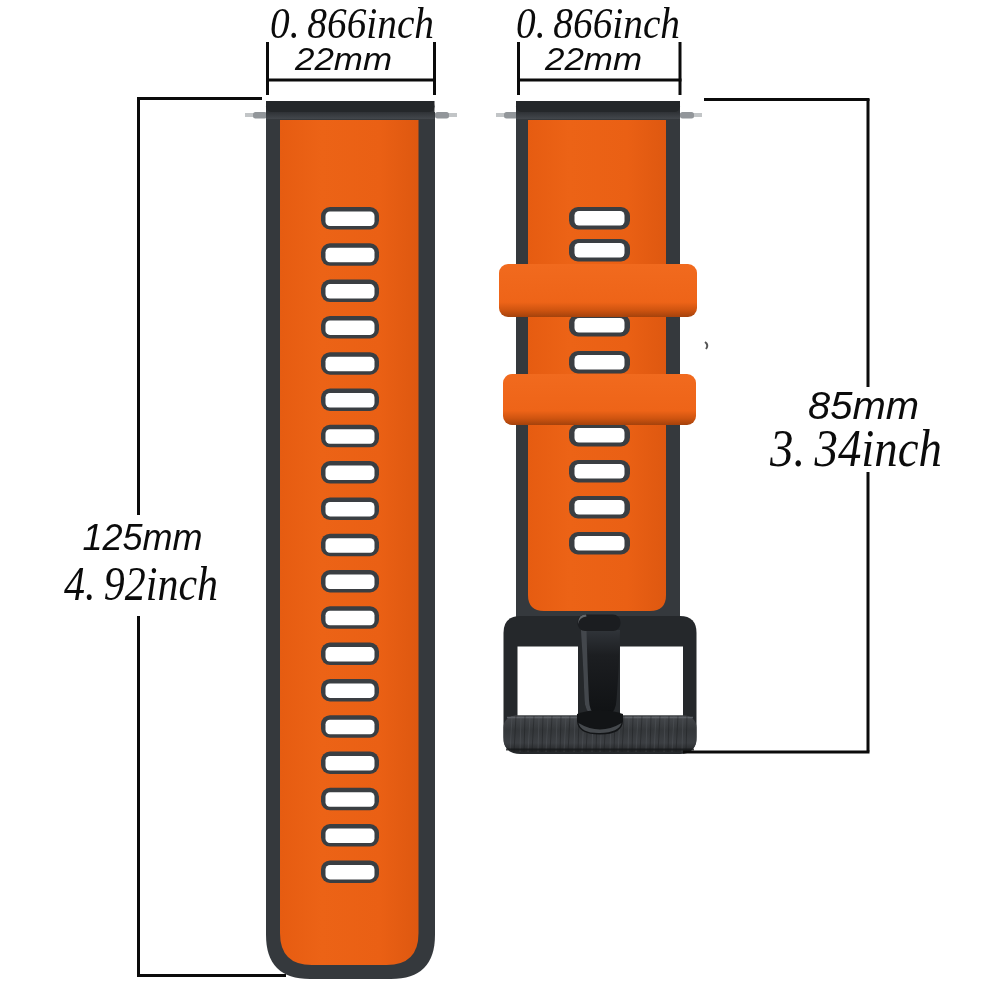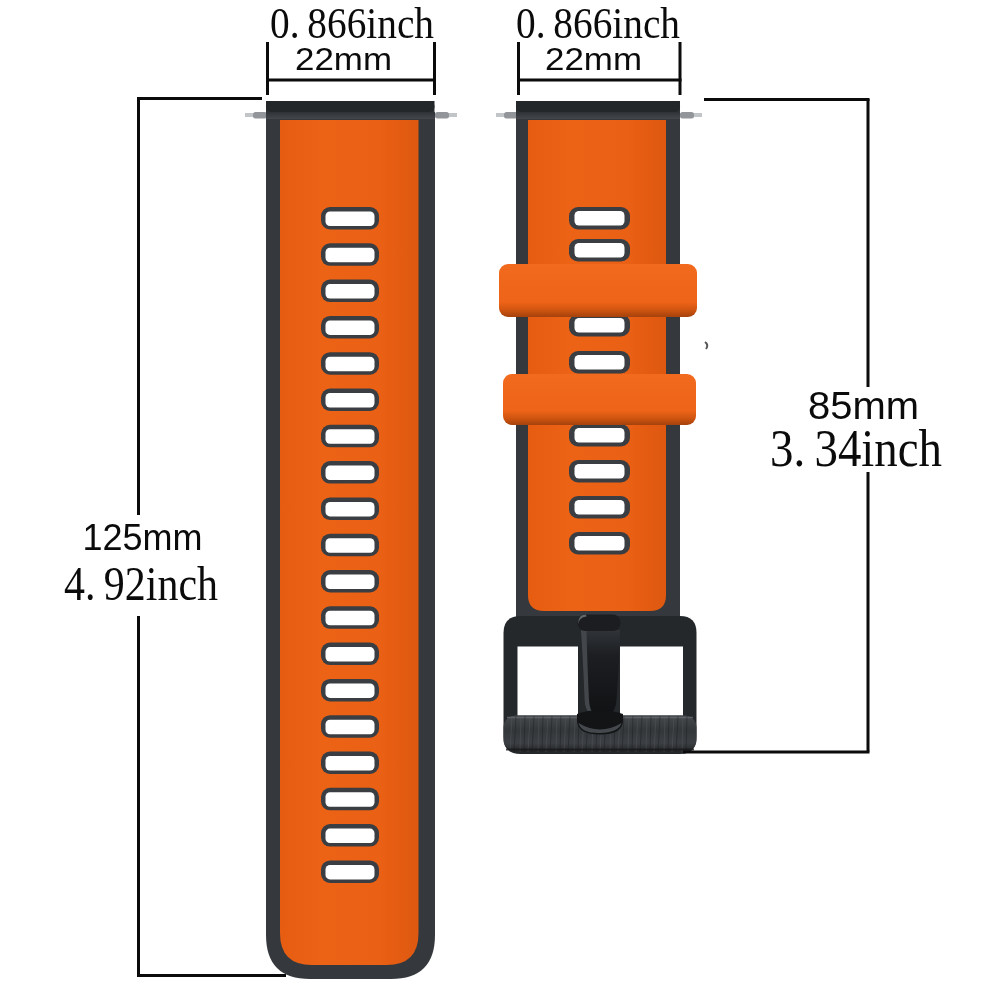--- a/index.html
+++ b/index.html
@@ -1,16 +1,16 @@
 <!DOCTYPE html>
 <html><head>
 <meta charset="utf-8">
 <style>
   html,body{margin:0;padding:0;background:#ffffff;}
-  .wrap{width:1000px;height:1000px;position:relative;overflow:hidden;background:#eab308;}
+  .wrap{width:1000px;height:1000px;position:relative;overflow:hidden;background:#eab308;font-style:italic;}
   text{font-family:"Liberation Sans",sans-serif;fill:#0b0b0b;}
   .serif{font-family:"Liberation Serif",serif;}
 </style>
 </head>
 <body>
 <div class="wrap">
 <svg width="1000" height="1000" viewBox="0 0 1000 1000" xmlns="http://www.w3.org/2000/svg">
   <defs>
     <linearGradient id="orangeH" x1="0" y1="0" x2="1" y2="0">
       <stop offset="0" stop-color="#e65c11"></stop>

